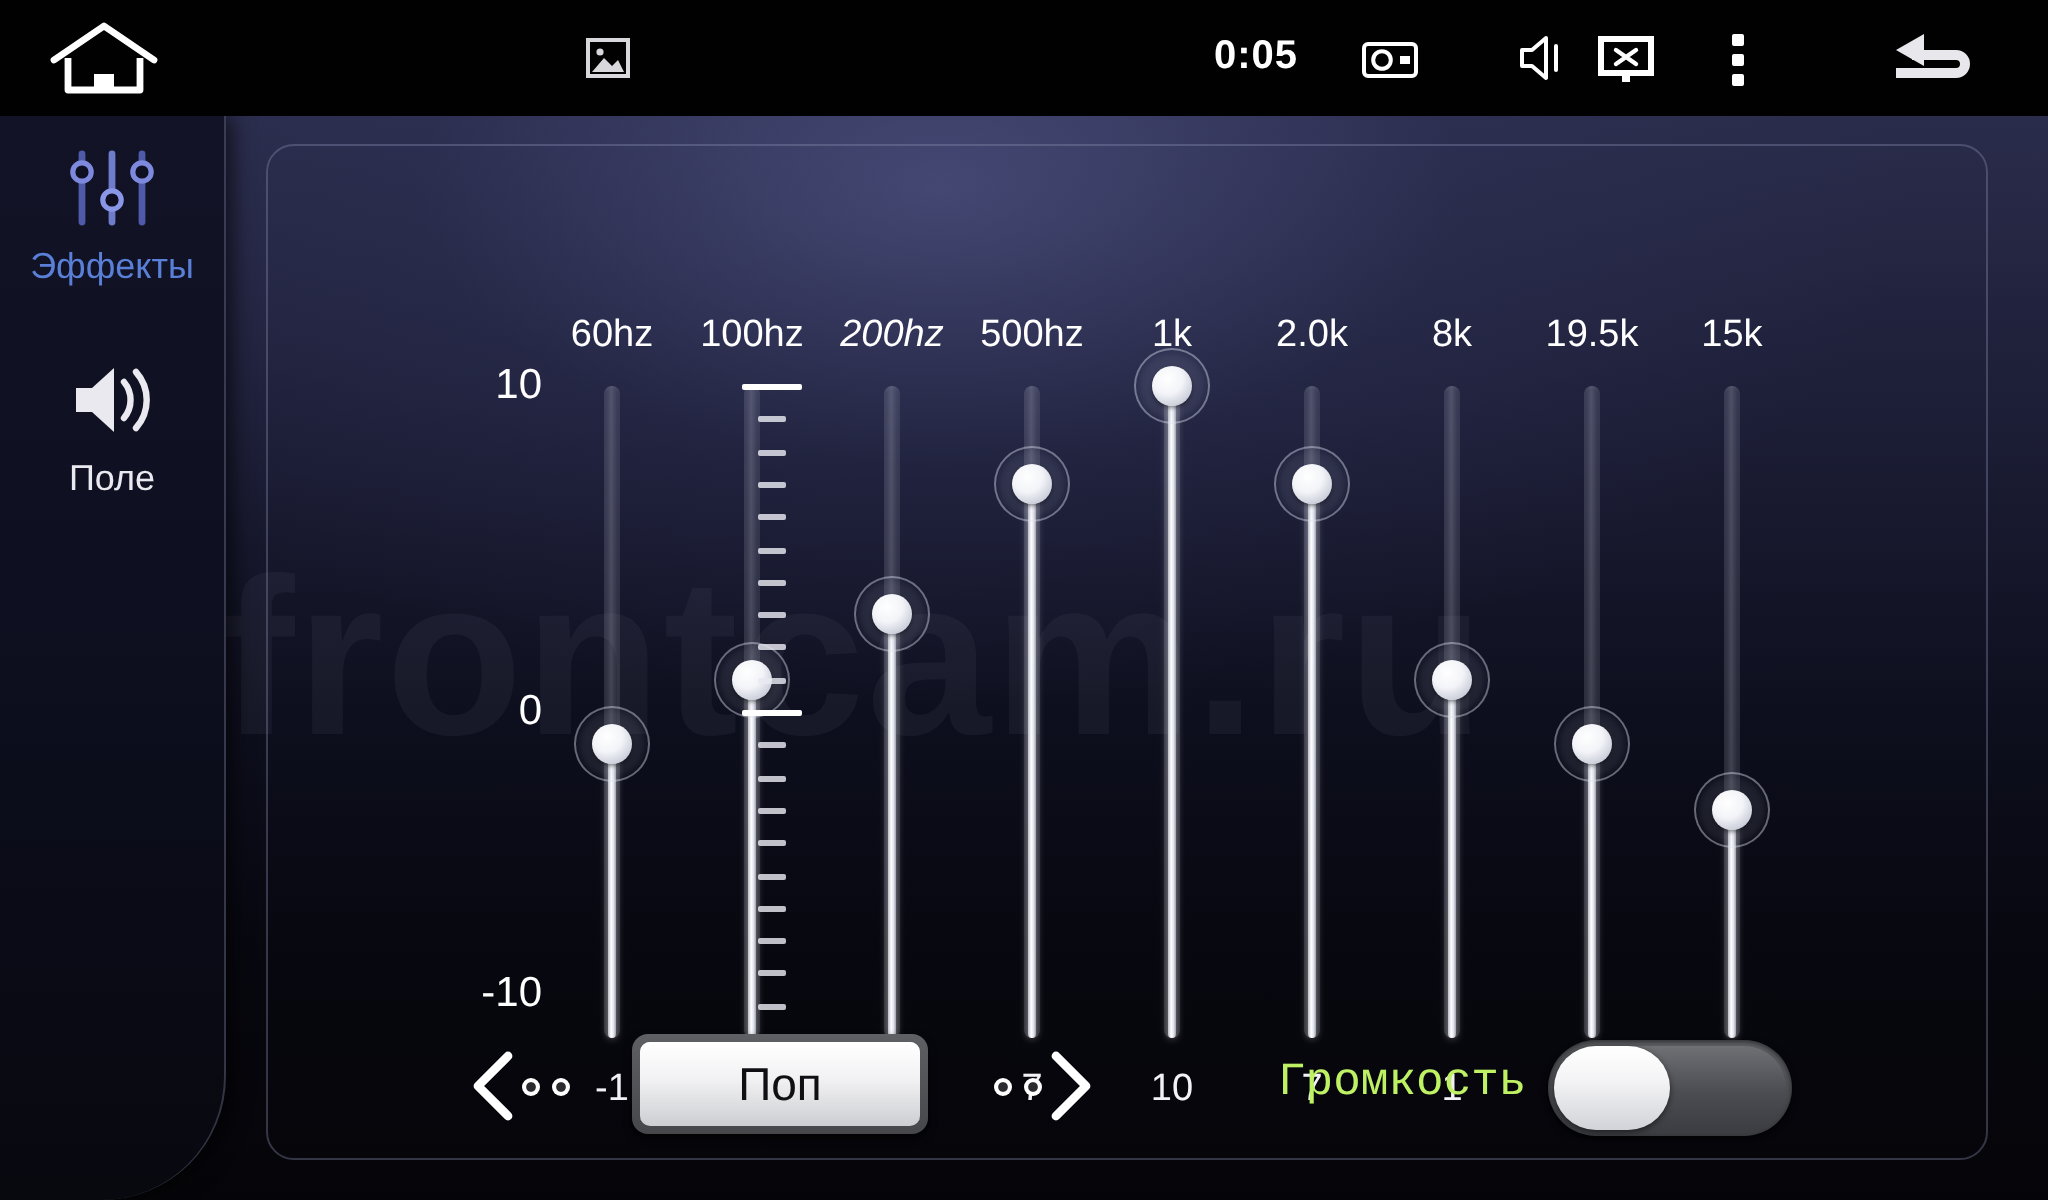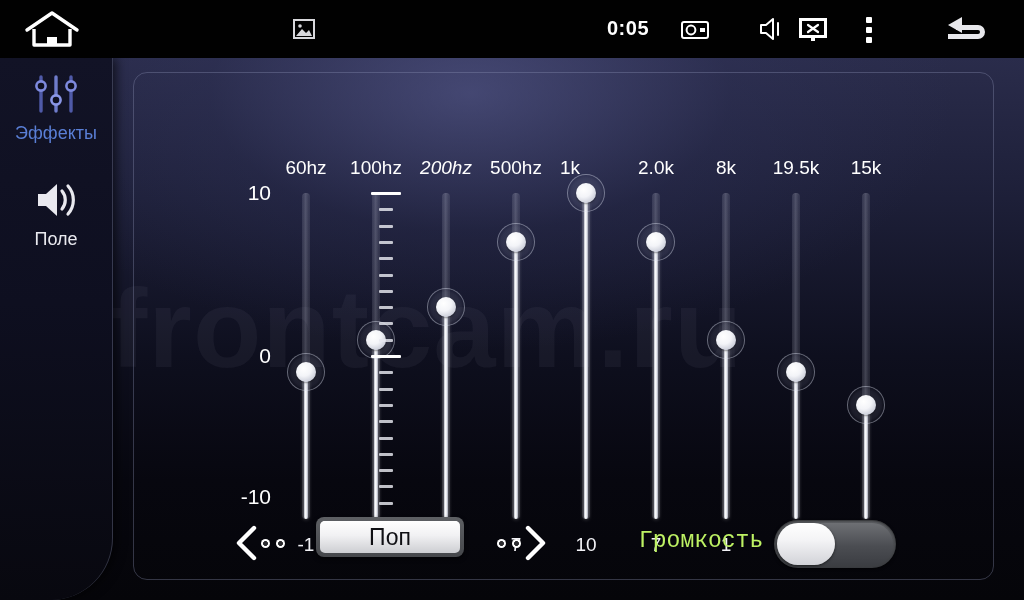--- a/index.html
+++ b/index.html
@@ -234,21 +234,21 @@
   .cdot {
     width: 9px; height: 9px;
     border-radius: 50%;
     background: radial-gradient(circle at 50% 50%, #2c2c30 0%, #2c2c30 34%, #ffffff 42%, #ffffff 100%);
     margin: 0 3px;
   }
 
   #preset-btn {
     position: absolute;
     left: 182px; top: 444px;
-    width: 148px; height: 40px;
+    width: 148px; height: 50px;
     border-radius: 8px;
     background: linear-gradient(180deg,#5e6064 0%,#45474b 100%);
     padding: 4px;
     box-sizing: border-box;
     box-shadow: 0 2px 4px rgba(0,0,0,0.6);
     cursor: pointer;
   }
   #preset-inner {
     width: 100%; height: 100%;
     border-radius: 5px;
@@ -434,21 +434,21 @@
           <div class="thumb" style="top: 95.1px;"></div>
         </div>
         <div class="val-lbl" style="left: 312px;">3</div>
         <div class="freq-lbl" style="left: 382px;">500hz</div>
         <div class="slider" style="left: 382px;">
           <div class="trk-bg"></div>
           <div class="trk-fill" style="top: 48.9px; height: 277.1px;"></div>
           <div class="thumb" style="top: 29.9px;"></div>
         </div>
         <div class="val-lbl" style="left: 382px;">7</div>
-        <div class="freq-lbl" style="left: 436px;">1k</div>
+        <div class="freq-lbl" style="left: 452px;">1k</div>
         <div class="slider" style="left: 452px;">
           <div class="trk-bg"></div>
           <div class="trk-fill" style="top: 0px; height: 326px;"></div>
           <div class="thumb" style="top: -19px;"></div>
         </div>
         <div class="val-lbl" style="left: 452px;">10</div>
         <div class="freq-lbl" style="left: 522px;">2.0k</div>
         <div class="slider" style="left: 522px;">
           <div class="trk-bg"></div>
           <div class="trk-fill" style="top: 48.9px; height: 277.1px;"></div>

